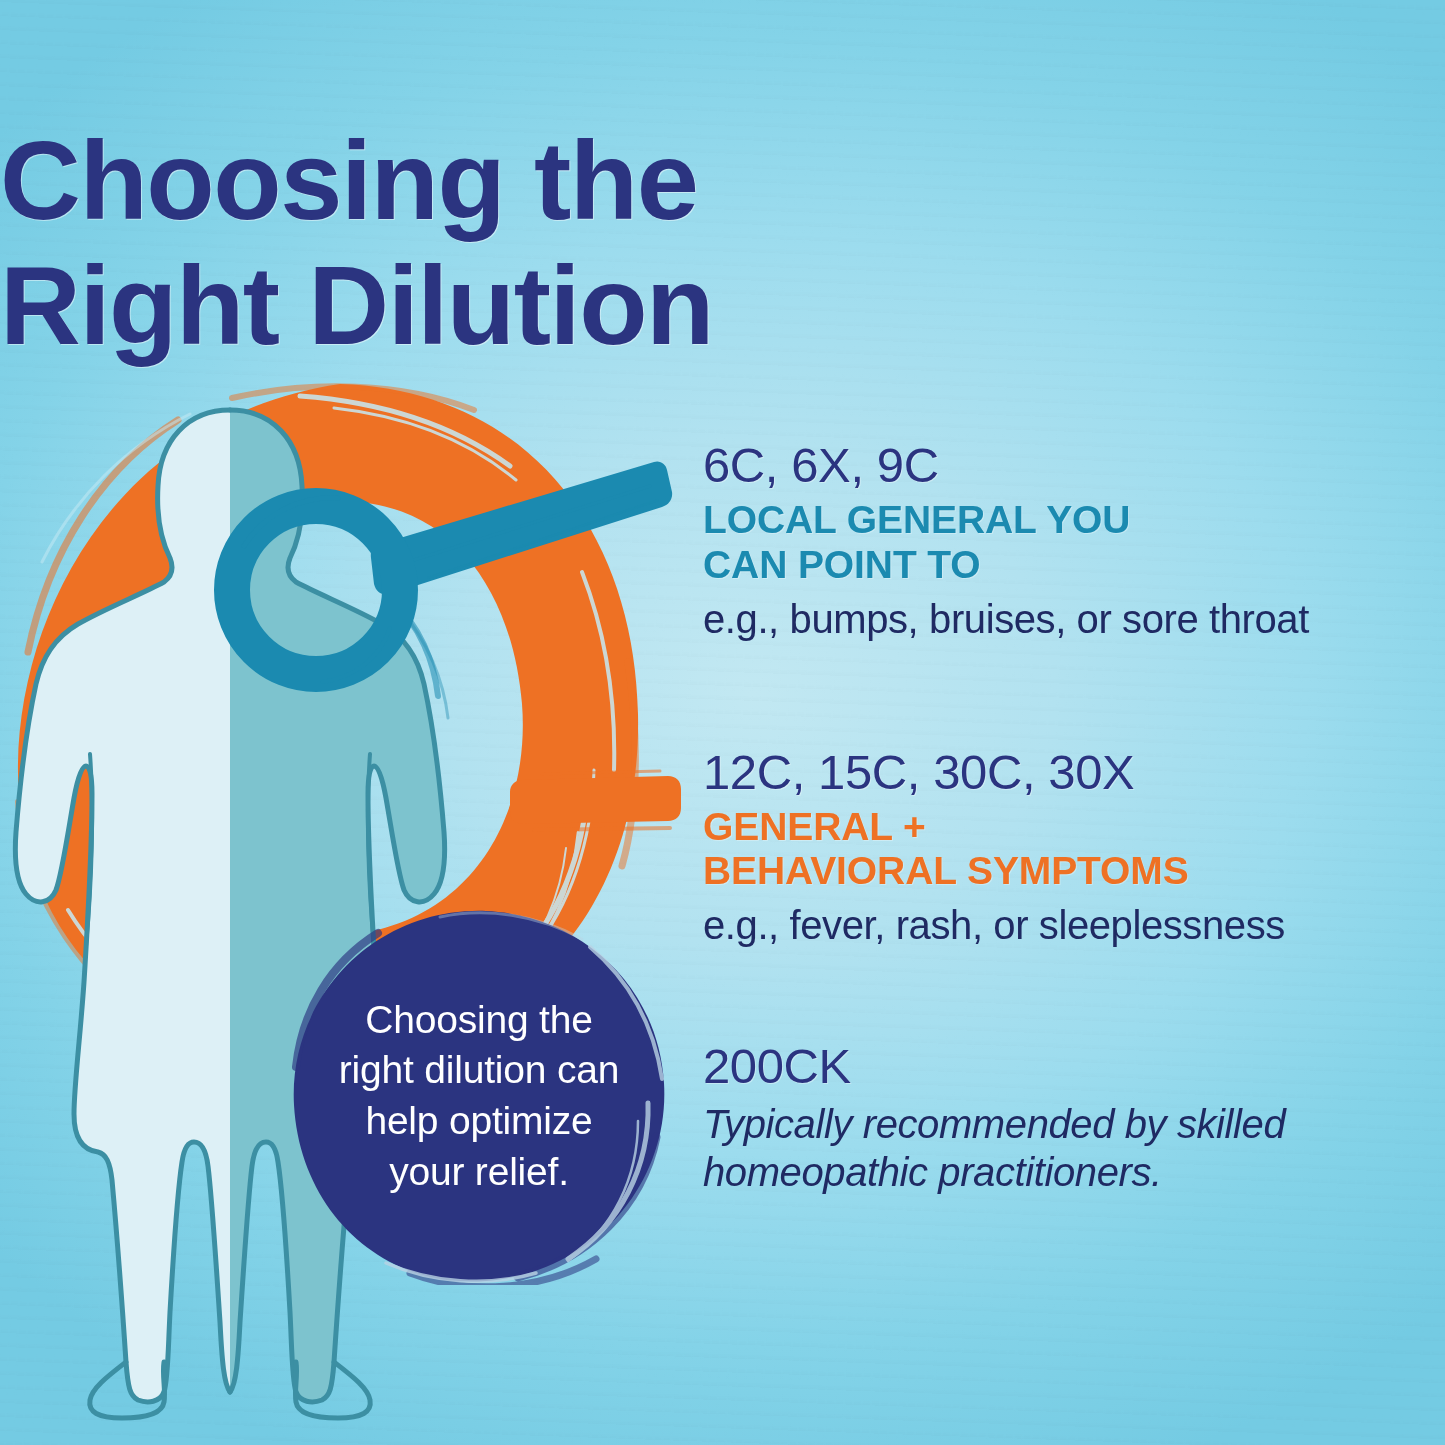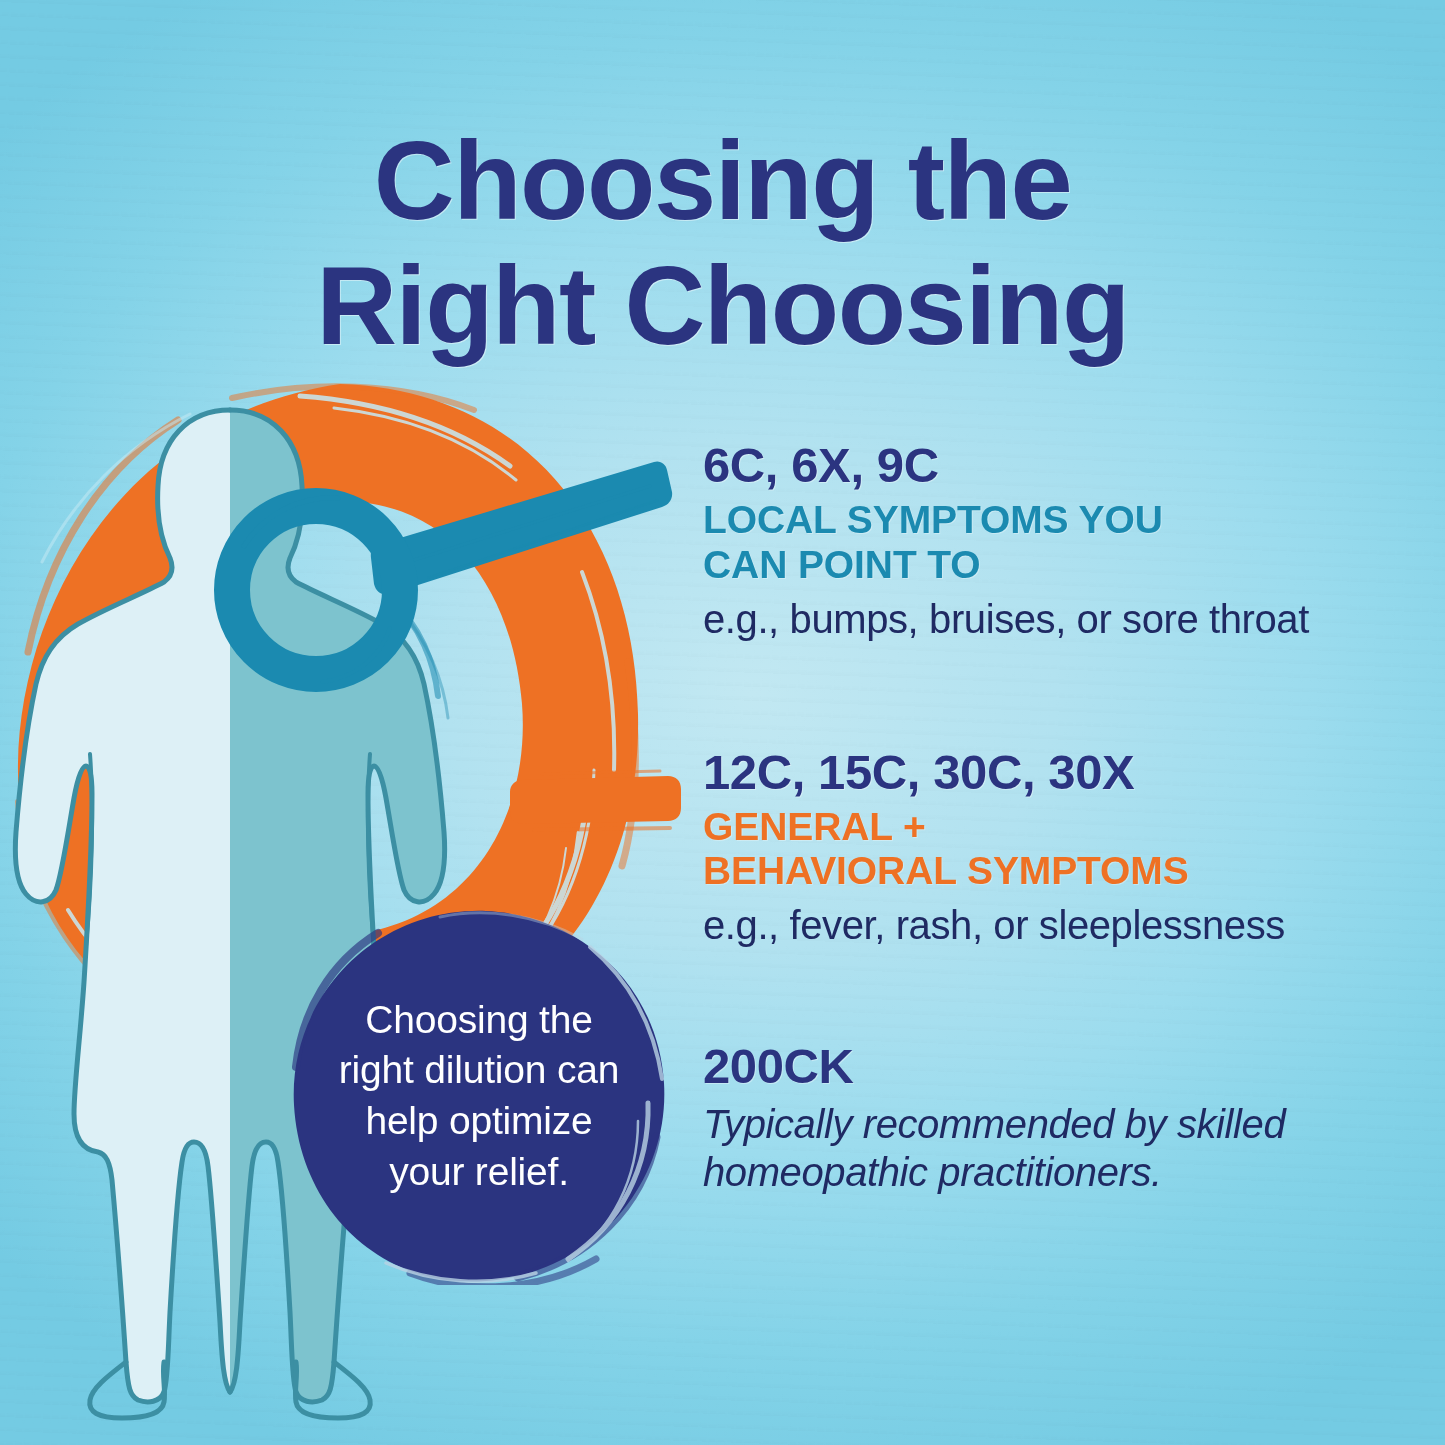--- a/index.html
+++ b/index.html
@@ -35,21 +35,20 @@
     mix-blend-mode: multiply;
     opacity: .7;
   }
 
   
   .title-wrap {
     position: absolute;
     left: 0;
     top: 118px;
     width: 1445px;
-    text-align: center;
     z-index: 6;
   }
   .title-line {
     display: block;
     color: #2b3480;
     font-size: 112px;
     font-weight: 700;
     letter-spacing: -1.5px;
     line-height: 1.12;
     text-shadow: 1px 1px 0 rgba(255,255,255,.45);
@@ -100,21 +99,21 @@
     width: 700px;
     z-index: 6;
   }
   .block { margin-bottom: 4px; }
   .block.b1 { margin-bottom: 104px; }
   .block.b2 { margin-bottom: 92px; }
 
   .dose {
     color: #2b3480;
     font-size: 49px;
-    font-weight: 700;
+    font-weight: 400;
     letter-spacing: -0.4px;
     line-height: 1.05;
     margin: 0 0 7px 0;
     text-shadow: 1px 1px 0 rgba(255,255,255,.35);
   }
   .kicker {
     font-size: 39px;
     font-weight: 700;
     letter-spacing: -0.1px;
     line-height: 1.13;
@@ -133,21 +132,21 @@
   }
   .example.tight { margin-top: 2px; font-style: italic; }
 </style>
 </head>
 <body>
 
 <div id="poster">
 
   <div class="title-wrap">
     <span class="title-line">Choosing the</span>
-    <span class="title-line">Right Choosing</span>
+    <span class="title-line">Right Dilution</span>
   </div>
 
   <div class="illus">
     <svg viewBox="0 0 700 1083" xmlns="http://www.w3.org/2000/svg">
       <defs>
         <clipPath id="ringClip">
           <path d="M352,30 C520,40 628,180 632,348 C636,516 540,650 380,676
                    C228,700 92,616 62,462 C30,300 118,66 352,30 Z
                    M350,130 C212,140 150,268 162,388 C176,520 258,580 372,566
                    C500,550 548,440 540,340 C530,222 460,124 350,130 Z"></path>
@@ -367,21 +366,21 @@
       </g>
     </svg>
     <div class="badge-text">Choosing the right dilution can help optimize your relief.</div>
   </div>
 
   <div class="col">
 
     <div class="block b1">
       <p class="dose">6C, 6X, 9C</p>
       <p class="kicker teal">
-        <span>LOCAL SYMPTOMS YOU</span><br>
+        <span>LOCAL GENERAL YOU</span><br>
         <span>CAN POINT TO</span>
       </p>
       <p class="example">e.g., bumps, bruises, or sore throat</p>
     </div>
 
     <div class="block b2">
       <p class="dose">12C, 15C, 30C, 30X</p>
       <p class="kicker orange">
         <span>GENERAL +</span><br>
         <span>BEHAVIORAL SYMPTOMS</span>

